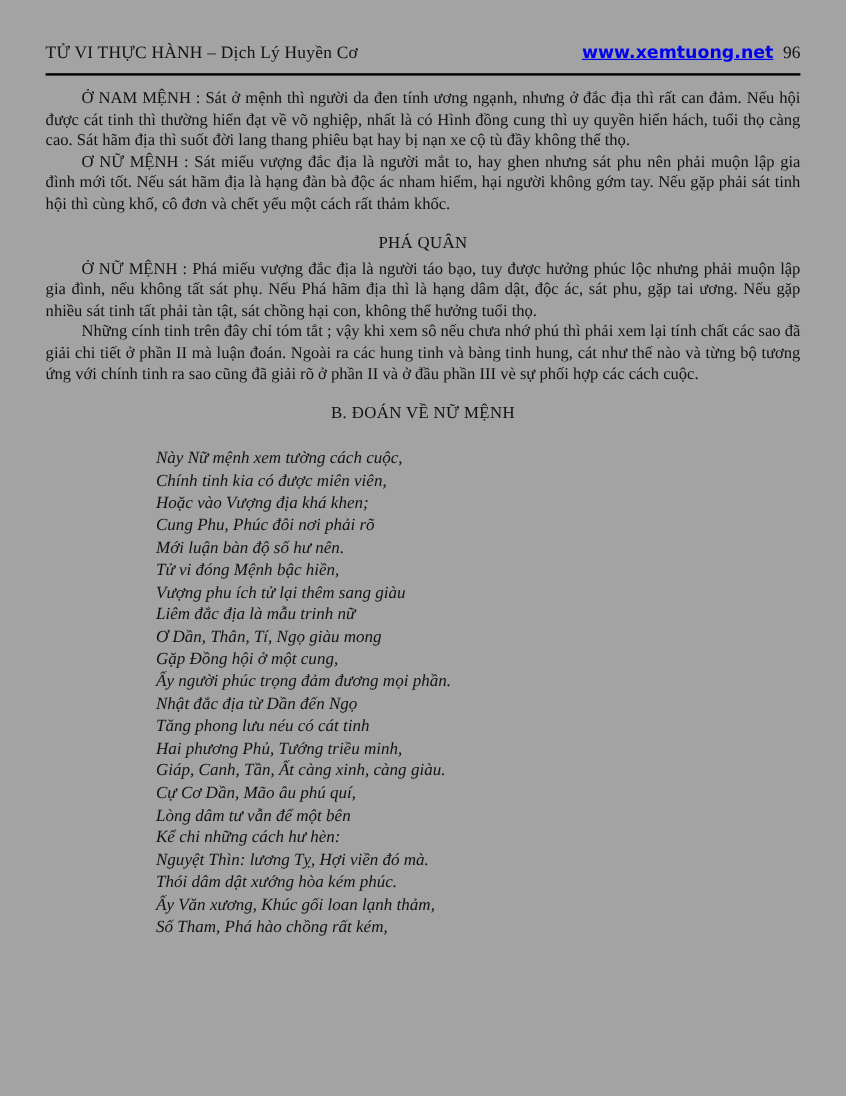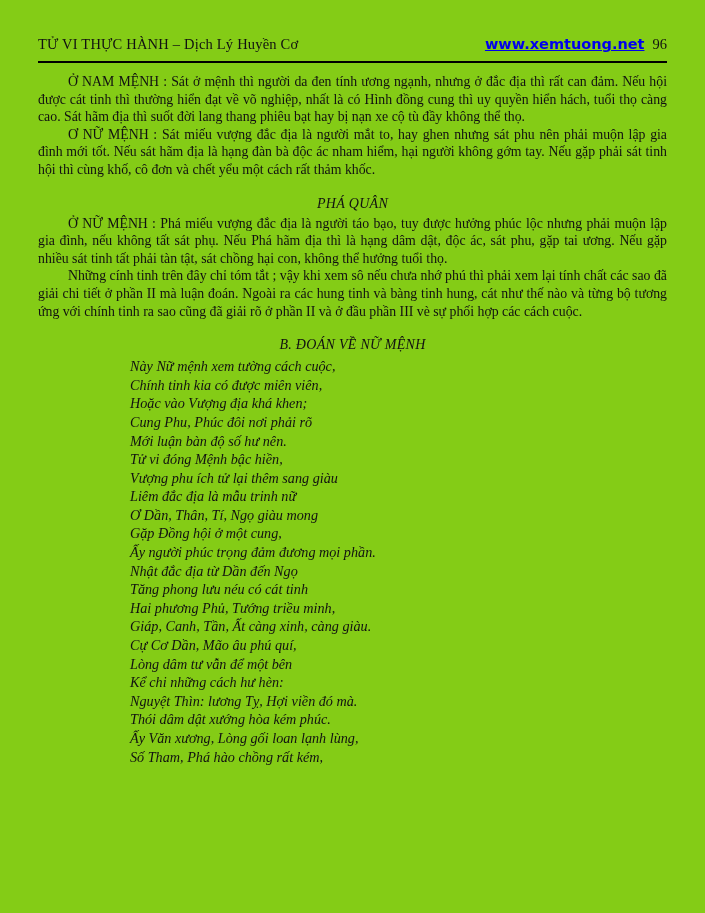--- a/index.html
+++ b/index.html
@@ -7,21 +7,21 @@
   body {
     width: 705px;
     height: 913px;
     font-family: "Liberation Serif", "DejaVu Serif", serif;
     color: #111111;
     overflow: hidden;
   }
   .page {
     width: 705px;
     height: 913px;
-    background: #84cc16;
+    background: #a3a3a3;
     padding: 30px 38px 0 38px;
   }
   .header {
     display: flex;
     justify-content: space-between;
     align-items: baseline;
     padding: 6px 0 8px 0;
   }
   .header-title {
     font-size: 14.5px;
@@ -57,24 +57,23 @@
     line-height: 17.6px;
     text-align: justify;
     text-indent: 30px;
   }
   .section-heading {
     text-align: center;
     font-size: 14px;
     margin-top: 17px;
     margin-bottom: 3px;
     letter-spacing: 0.3px;
-    font-style: italic;
   }
   .poem {
-    margin-top: 4px;
+    margin-top: 20px;
     margin-left: 92px;
   }
   .poem-line {
     font-style: italic;
     font-size: 14.2px;
     line-height: 18.6px;
     white-space: nowrap;
   }
 </style>
 </head>
@@ -117,18 +116,18 @@
       <div class="poem-line">Ấy người phúc trọng đảm đương mọi phần.</div>
       <div class="poem-line">Nhật đắc địa từ Dần đến Ngọ</div>
       <div class="poem-line">Tăng phong lưu néu có cát tinh</div>
       <div class="poem-line">Hai phương Phủ, Tướng triều minh,</div>
       <div class="poem-line">Giáp, Canh, Tần, Ất càng xinh, càng giàu.</div>
       <div class="poem-line">Cự Cơ Dần, Mão âu phú quí,</div>
       <div class="poem-line">Lòng dâm tư vẫn để một bên</div>
       <div class="poem-line">Kể chi những cách hư hèn:</div>
       <div class="poem-line">Nguyệt Thìn: lương Tỵ, Hợi viền đó mà.</div>
       <div class="poem-line">Thói dâm dật xướng hòa kém phúc.</div>
-      <div class="poem-line">Ấy Văn xương, Lòng gối loan lạnh lùng,</div>
+      <div class="poem-line">Ấy Văn xương, Khúc gối loan lạnh thảm,</div>
       <div class="poem-line">Số Tham, Phá hào chồng rất kém,</div>
     </div>
   </div>
 
 </div>
 
 </body></html>

